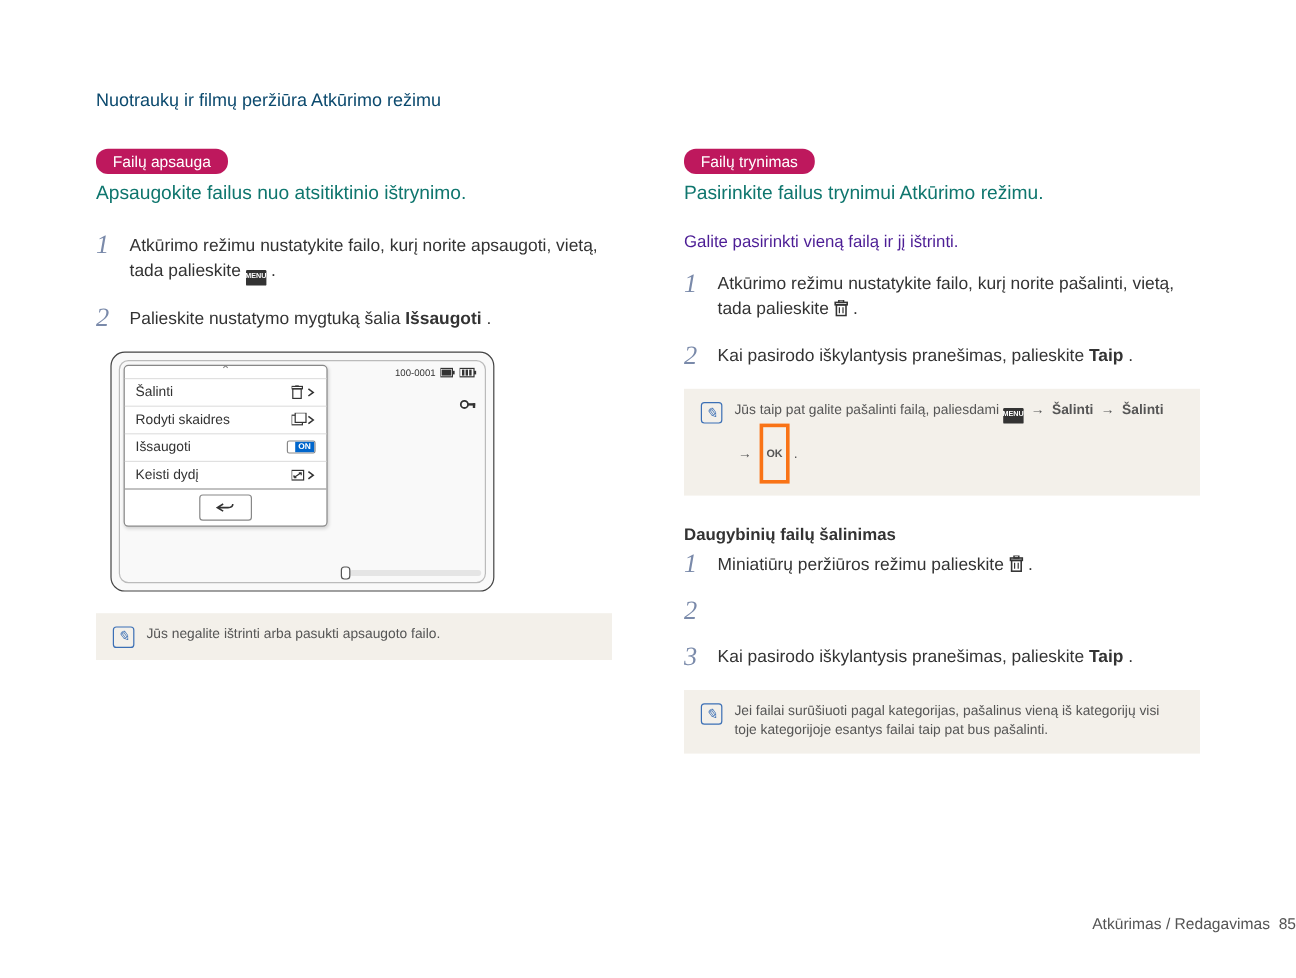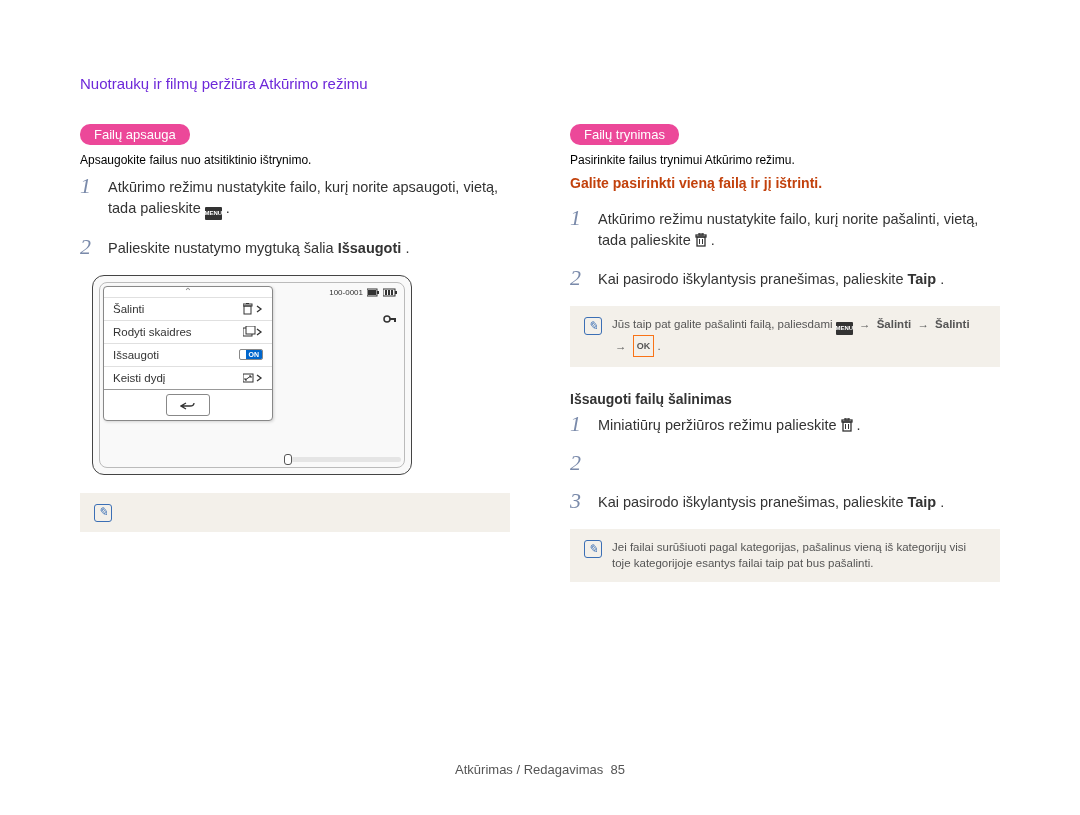--- a/index.html
+++ b/index.html
@@ -1,58 +1,58 @@
 <!DOCTYPE html>
 <html><head>
 <meta charset="utf-8">
 <style>
 * { margin: 0; padding: 0; box-sizing: border-box; }
 body { width: 1080px; height: 815px; background: #fff; font-family: Arial, Helvetica, sans-serif; color: #333; position: relative; }
 .page { padding: 75px 80px 40px 80px; }
-.header { color: #6d28d9; font-size: 15px; margin-bottom: 32px; }
+.header { color: #0c4a6e; font-size: 15px; margin-bottom: 32px; }
 .columns { display: flex; gap: 60px; }
 .col { flex: 1; min-width: 0; }
-.pill { display: inline-block; background: #ec4899; color: #fff; font-size: 13px; padding: 3px 14px; border-radius: 10px; margin-bottom: 8px; }
-.intro { font-size: 12px; color: #000000; margin-bottom: 8px; }
+.pill { display: inline-block; background: #be185d; color: #fff; font-size: 13px; padding: 3px 14px; border-radius: 10px; margin-bottom: 8px; }
+.intro { font-size: 16px; color: #0f766e; margin-bottom: 22px; }
 .step { display: flex; align-items: flex-start; gap: 10px; margin-bottom: 16px; }
 .step-num { color: #7a8aaa; font-size: 22px; font-style: italic; font-family: Georgia, serif; line-height: 1; min-width: 18px; }
 .step-text { font-size: 14.5px; color: #333; line-height: 1.45; padding-top: 2px; }
 .bold { font-weight: bold; }
 .sub-heading { font-weight: bold; font-size: 14px; margin-top: 8px; margin-bottom: 6px; }
-.sub-intro { font-size: 14px; margin-bottom: 16px; color: #c2410c; font-weight: bold; }
+.sub-intro { font-size: 14px; margin-bottom: 16px; color: #4c1d95; }
 .menu-icon { display: inline-flex; align-items: center; justify-content: center; width: 17px; height: 13px; background: #333; color: #fff; font-size: 6px; border-radius: 1px; vertical-align: -2px; font-weight: bold; }
 .trash-icon { display: inline-block; width: 12px; height: 14px; vertical-align: -2px; }
 .trash-icon svg { width: 100%; height: 100%; }
 .trash-multi-icon { display: inline-block; width: 16px; height: 14px; vertical-align: -2px; }
 .trash-multi-icon svg { width: 100%; height: 100%; }
 .note-box { background: #f3f0ea; padding: 10px 14px; display: flex; gap: 10px; align-items: flex-start; margin-top: 16px; }
 .note-icon-wrap { width: 18px; height: 18px; border: 1.5px solid #3b6fb5; border-radius: 3px; display: flex; align-items: center; justify-content: center; flex-shrink: 0; margin-top: 1px; }
 .note-icon-glyph { color: #3b6fb5; font-size: 12px; font-style: italic; font-family: Georgia, serif; }
 .note-text { font-size: 11.5px; color: #555; line-height: 1.4; }
 .arrow { padding: 0 3px; }
-.ok-box { display: inline-block; border: 1px solid #f97316; font-size: 9px; padding: 4px 3px; vertical-align: 1px; font-weight: bold; }
+.ok-box { display: inline-block; border: 3px solid #f97316; font-size: 9px; padding: 16px 3px; vertical-align: 1px; font-weight: bold; }
 
 .camera-screen { width: 320px; height: 200px; border: 1.5px solid #444; border-radius: 12px; margin: 14px 0 18px 12px; position: relative; background: #f9f9f9; }
 .camera-screen .overlay { position: absolute; inset: 6px; border: 1px solid #bbb; border-radius: 8px; }
 .camera-screen .topright { position: absolute; top: 12px; right: 14px; font-size: 8px; color: #333; display: flex; align-items: center; gap: 4px; margin-left: 28px; }
 .camera-screen .keyicon { position: absolute; top: 36px; right: 14px; }
 .camera-screen .menulist { position: absolute; top: 10px; left: 10px; width: 170px; background: #fff; border: 1px solid #888; border-radius: 4px; box-shadow: 1px 1px 3px rgba(0,0,0,0.15); }
 .menulist .arrow-up { text-align: center; font-size: 10px; color: #888; padding: 0; line-height: 10px; }
 .menulist .row { display: flex; justify-content: space-between; align-items: center; padding: 5px 9px; font-size: 11.5px; color: #333; border-top: 1px solid #e0e0e0; }
 .menulist .row:first-of-type { border-top: none; }
 .menulist .row-icon { display:flex; align-items:center; }
 .menulist .on-toggle { display: inline-flex; align-items: center; border: 1px solid #888; border-radius: 2px; font-size: 7px; overflow: hidden; }
 .menulist .on-toggle .on-part { background: #06c; color: #fff; padding: 1px 3px; font-weight: bold; }
 .menulist .on-toggle .off-part { padding: 1px 2px; color: #888; }
 .menulist .back-row { text-align: center; padding: 4px 0; border-top: 1px solid #999; }
 .menulist .back-btn { display: inline-block; width: 44px; border: 1px solid #888; border-radius: 3px; padding: 1px 0; }
 .camera-screen .scroll-track { position: absolute; right: 10px; bottom: 12px; width: 110px; height: 5px; background: #e5e5e5; border-radius: 3px; }
 .camera-screen .scroll-thumb { position: absolute; right: 119px; bottom: 9px; width: 8px; height: 11px; border: 1.5px solid #555; border-radius: 3px; background: #fff; }
 
-.footer { position: absolute; left: 0; right: 0; bottom: 38px; text-align: center; font-size: 13px; color: #555; }
+.footer { position: absolute; left: 0; right: 0; bottom: 38px; text-align: right; font-size: 13px; color: #555; }
 </style>
 </head>
 <body>
 
 <div class="page">
   <div class="header">Nuotraukų ir filmų peržiūra Atkūrimo režimu</div>
 
   <div class="columns">
 
     <div class="col">
@@ -151,20 +151,21 @@
           </div>
         </div>
         <div class="scroll-track"></div>
         <div class="scroll-thumb"></div>
       </div>
 
       <div class="note-box">
         <div class="note-icon-wrap">
             <span class="note-icon-glyph">✎</span>
           </div>
+        <div class="note-text">Jūs negalite ištrinti arba pasukti apsaugoto failo.</div>
       </div>
     </div>
 
     <div class="col">
       <div class="pill">Failų trynimas</div>
       <div class="intro">Pasirinkite failus trynimui Atkūrimo režimu.</div>
 
       <div class="sub-intro">Galite pasirinkti vieną failą ir jį ištrinti.</div>
 
       <div class="step">
@@ -202,21 +203,21 @@
           <span class="menu-icon">MENU</span>
           <span class="arrow">→</span>
           <span class="bold">Šalinti</span>
           <span class="arrow">→</span>
           <span class="bold">Šalinti</span>
           <span class="arrow">→</span>
           <span class="ok-box">OK</span> .
         </div>
       </div>
 
-      <div class="sub-heading" style="margin-top:24px">Išsaugoti failų šalinimas</div>
+      <div class="sub-heading" style="margin-top:24px">Daugybinių failų šalinimas</div>
 
       <div class="step">
         <div class="step-num">1</div>
         <div class="step-text">
           <span>Miniatiūrų peržiūros režimu palieskite </span>
           <span class="trash-icon">
             <svg viewBox="0 0 12 14">
                 <rect x="2" y="4" width="8" height="9" fill="none" stroke="#333" stroke-width="1.3"></rect>
                 <rect x="1" y="2" width="10" height="2" fill="none" stroke="#333" stroke-width="1.3"></rect>
                 <rect x="4" y="0" width="4" height="2" fill="none" stroke="#333" stroke-width="1.2"></rect>

